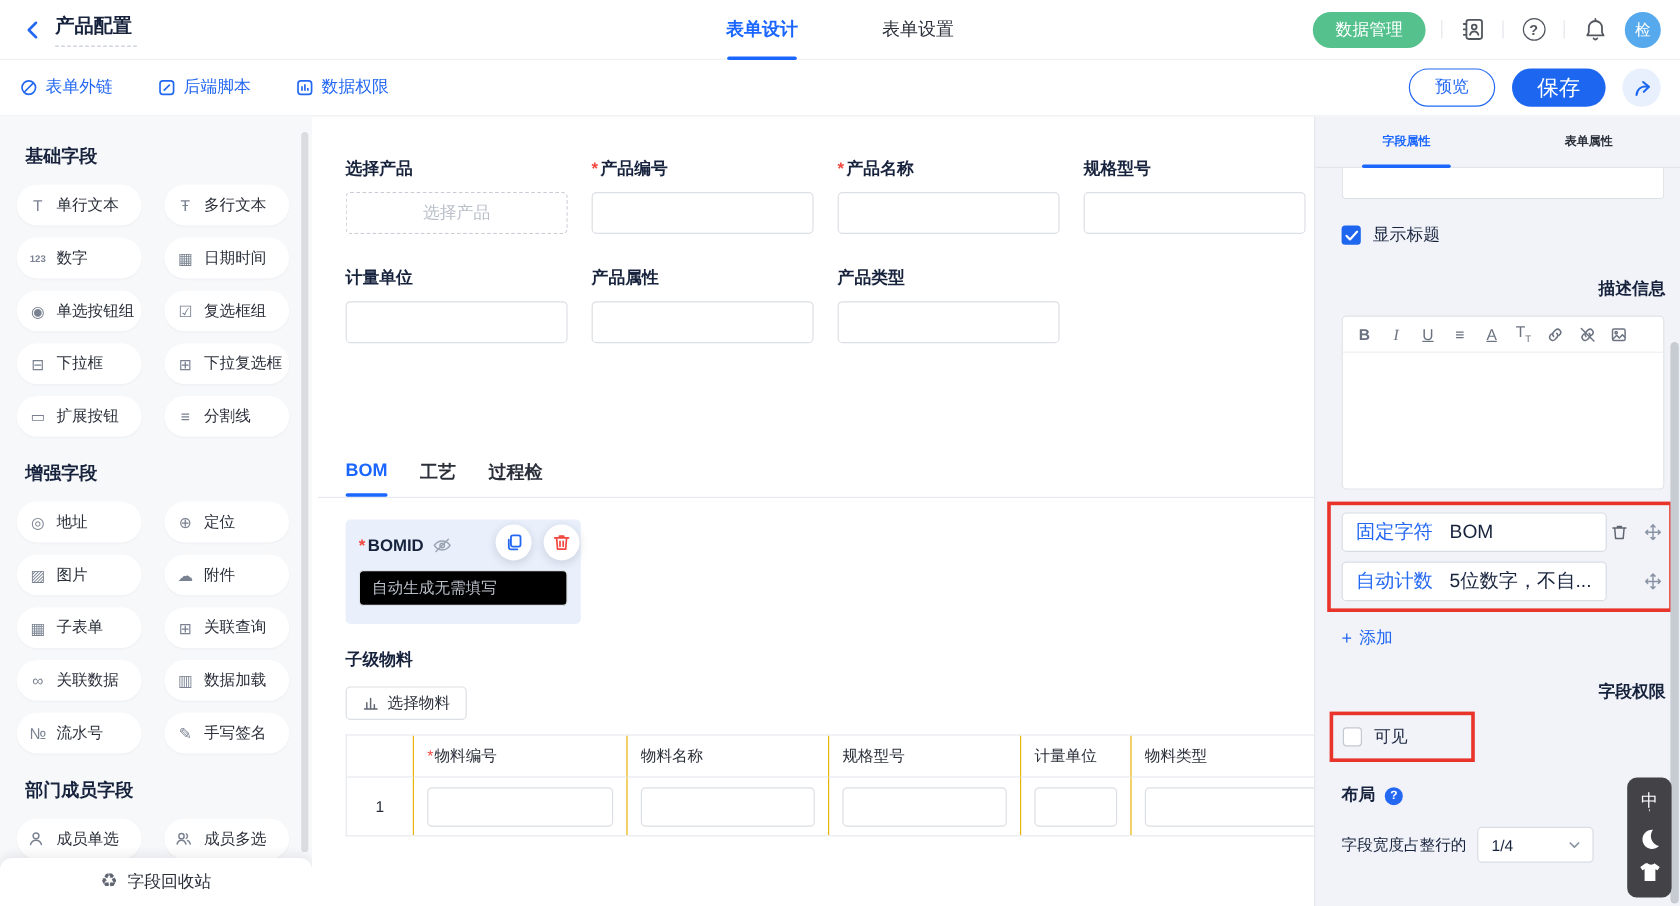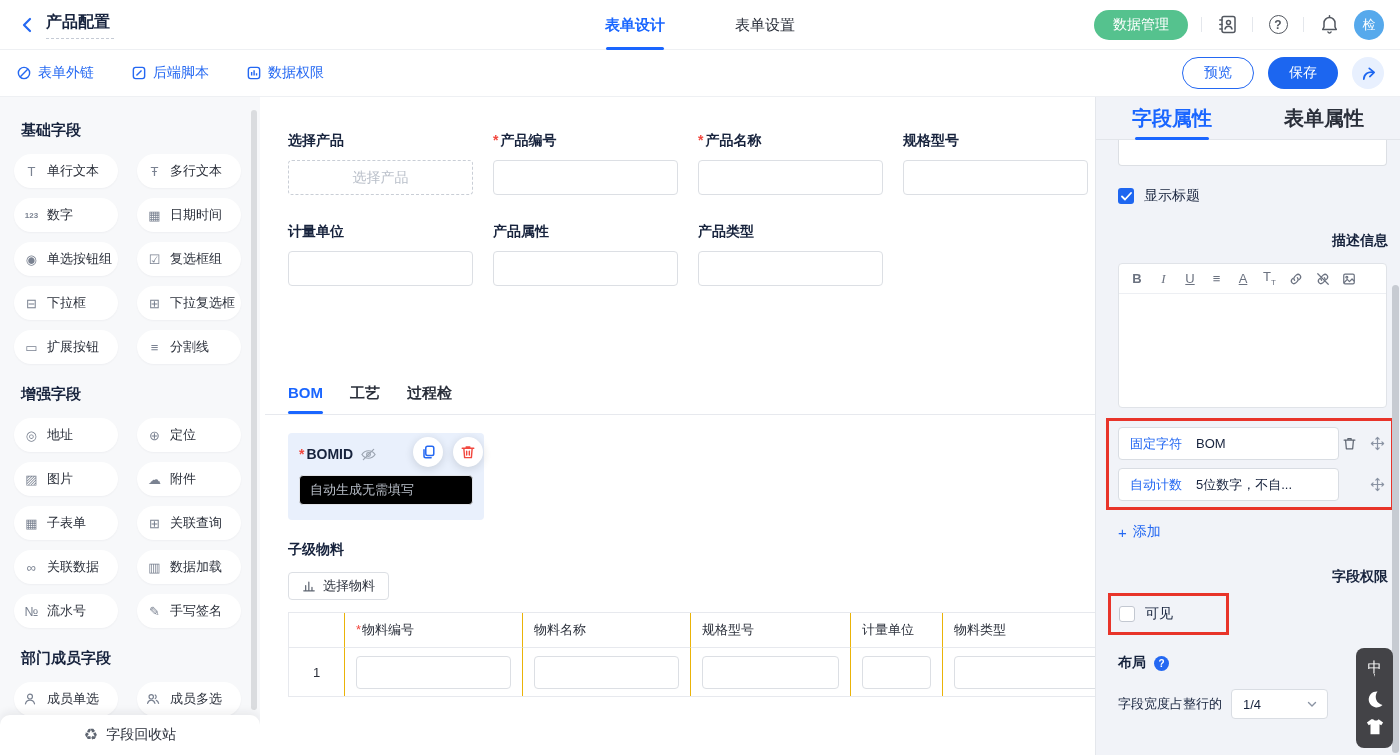--- a/index.html
+++ b/index.html
@@ -34,21 +34,21 @@
 
   
   .toolbar { position:absolute; top:50px; left:0; width:1400px; height:47px; background:#fff;
     border-bottom:1px solid #eef0f3; display:flex; align-items:center; padding:0 16px; z-index:19; }
   .tb-links { display:flex; gap:37px; }
   .tb-link { display:flex; align-items:center; gap:6px; color:#2468f2; font-size:14px; cursor:pointer; }
   .tb-right { margin-left:auto; display:flex; align-items:center; gap:14px; }
   .btn-outline { height:32px; padding:0 21px; background:#fff; border:1px solid #2468f2; color:#2468f2;
     border-radius:16px; font-size:14px; cursor:pointer; font-family:inherit; }
   .btn-primary { height:32px; padding:0 21px; background:#1c66f0; border:none; color:#fff;
-    border-radius:16px; font-size:14px; cursor:pointer; font-family:Liberation Serif, serif; }
+    border-radius:16px; font-size:18px; cursor:pointer; font-family:Liberation Serif, serif; }
   .btn-share { width:32px; height:32px; border-radius:50%; background:#e8f0fe; border:none;
     display:flex; align-items:center; justify-content:center; cursor:pointer; }
 
   
   .sidebar { position:absolute; top:97px; left:0; width:260px; height:658px; background:#f7f8fa; overflow:hidden; }
   .sb-inner { padding:18px 18px 0 14px; }
   .sb-title { font-size:15px; font-weight:700; color:#17233d; margin:6px 0 14px 7px; }
   .sb-grid { display:grid; grid-template-columns:104px 104px; gap:10px 19px; margin-bottom:21px; }
   .sb-item { height:34px; background:#fff; border-radius:17px; display:flex; align-items:center;
     padding:0 9px; gap:7px; font-size:13px; color:#2a2f3a; cursor:grab;
@@ -102,21 +102,21 @@
   .st-head .st-cell { height:35px; }
   .st-body .st-cell { height:48px; border-bottom:none; }
   .c0{width:56px; justify-content:center;} .c1{width:178px;} .c2{width:168px;} .c3{width:160px;} .c4{width:92px;} .c5{width:170px;}
   .cell-inp { height:33px; width:100%; border:1px solid #dcdfe4; border-radius:4px; background:#fff; }
   .st-req::before { content:"*"; color:#f2483f; margin-right:1px; }
 
   
   .panel { position:absolute; left:1095px; top:97px; width:305px; height:658px; background:#f1f3f8;
     border-left:1px solid #e4e7ec; overflow:hidden; }
   .panel-tabs { height:43px; display:flex; border-bottom:1px solid #e2e5ea; }
-  .p-tab { flex:1; display:flex; align-items:center; justify-content:center; font-size:20px;
+  .p-tab { flex:1; display:flex; align-items:center; justify-content:center; font-size:10px;
     color:#2a2f3a; font-weight:600; position:relative; cursor:pointer; }
   .p-tab.active { color:#1a66ff; }
   .p-tab.active::after { content:""; position:absolute; bottom:-1px; left:50%; transform:translateX(-50%);
     width:74px; height:3px; background:#1a66ff; border-radius:2px; }
   .panel-body { padding:0 12px 0 22px; position:relative; }
 
   .cut-input { height:26px; margin-right:1px; background:#fff; border:1px solid #dcdfe4; border-top:none;
     border-radius:0 0 4px 4px; }
   .chk-row { display:flex; align-items:center; gap:10px; margin-top:21px; font-size:14px; color:#17233d; }
   .chk { width:16px; height:16px; border-radius:3px; flex:none; display:flex; align-items:center;
@@ -132,21 +132,21 @@
   .ed-b{font-weight:700;} .ed-i{font-style:italic; font-family:"Liberation Serif",serif;}
   .ed-u{text-decoration:underline;} .ed-a{text-decoration:underline;}
   .ed-t{font-size:13px;} .ed-t sub{font-size:8px;}
   .editor-area { height:113px; cursor:text; }
 
   .red-annotation { border:3px solid #e8342a; }
   .serial-box { margin:10px -6px 0 -12px; padding:6px 6px 6px 9px; }
   .rule-row { display:flex; align-items:center; }
   .rule-row + .rule-row { margin-top:8px; }
   .rule-box { width:221px; height:33px; background:#fff; border:1px solid #d9dde3; border-radius:4px;
-    display:flex; align-items:center; padding:0 11px; gap:14px; font-size:13px; cursor:pointer; }
+    display:flex; align-items:center; padding:0 11px; gap:14px; font-size:16px; cursor:pointer; }
   .rule-type { color:#2468f2; flex:none; }
   .rule-val { color:#17233d; white-space:nowrap; overflow:hidden; }
   .rule-acts { margin-left:auto; display:flex; align-items:center; gap:13px; }
   .ghost { visibility:hidden; }
   .add-link { margin-top:13px; color:#2468f2; font-size:14px; display:inline-flex; align-items:center;
     gap:6px; cursor:pointer; }
   .plus-g { font-size:15px; line-height:1; }
 
   .perm-box { margin:7px 0 0 -10px; width:121px; padding:9px 0 9px 8px; }
   .perm-box .chk-row { margin-top:0; }

